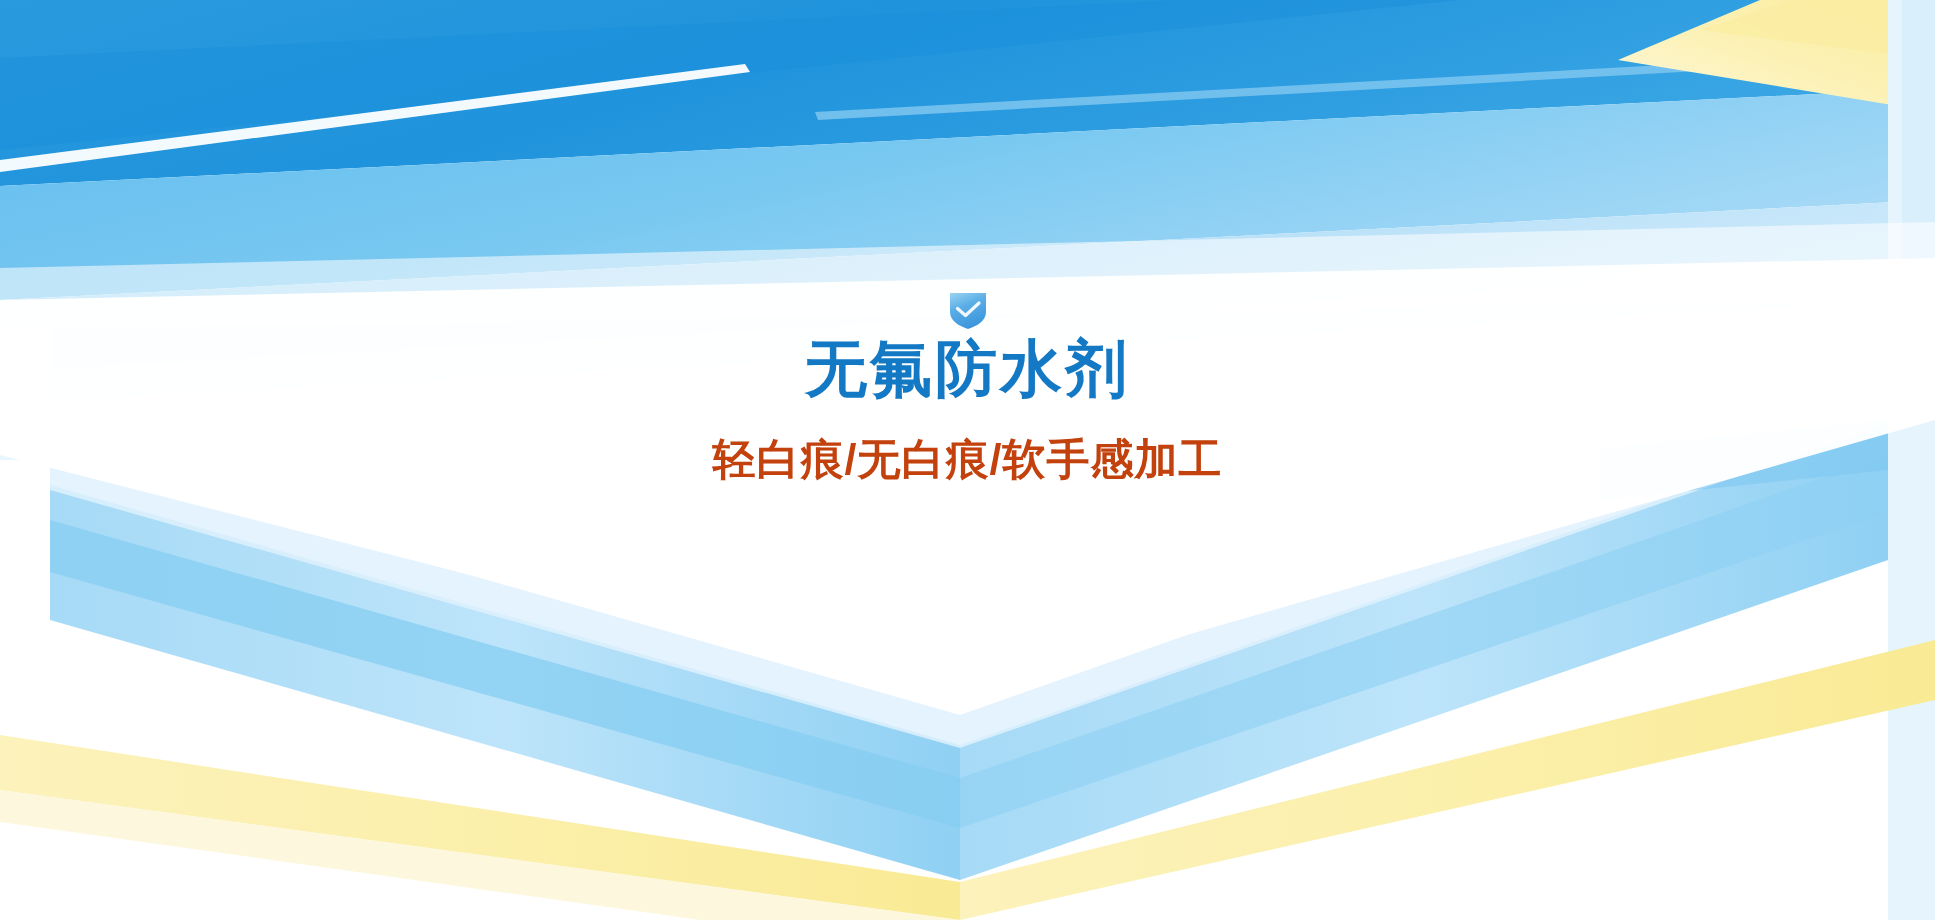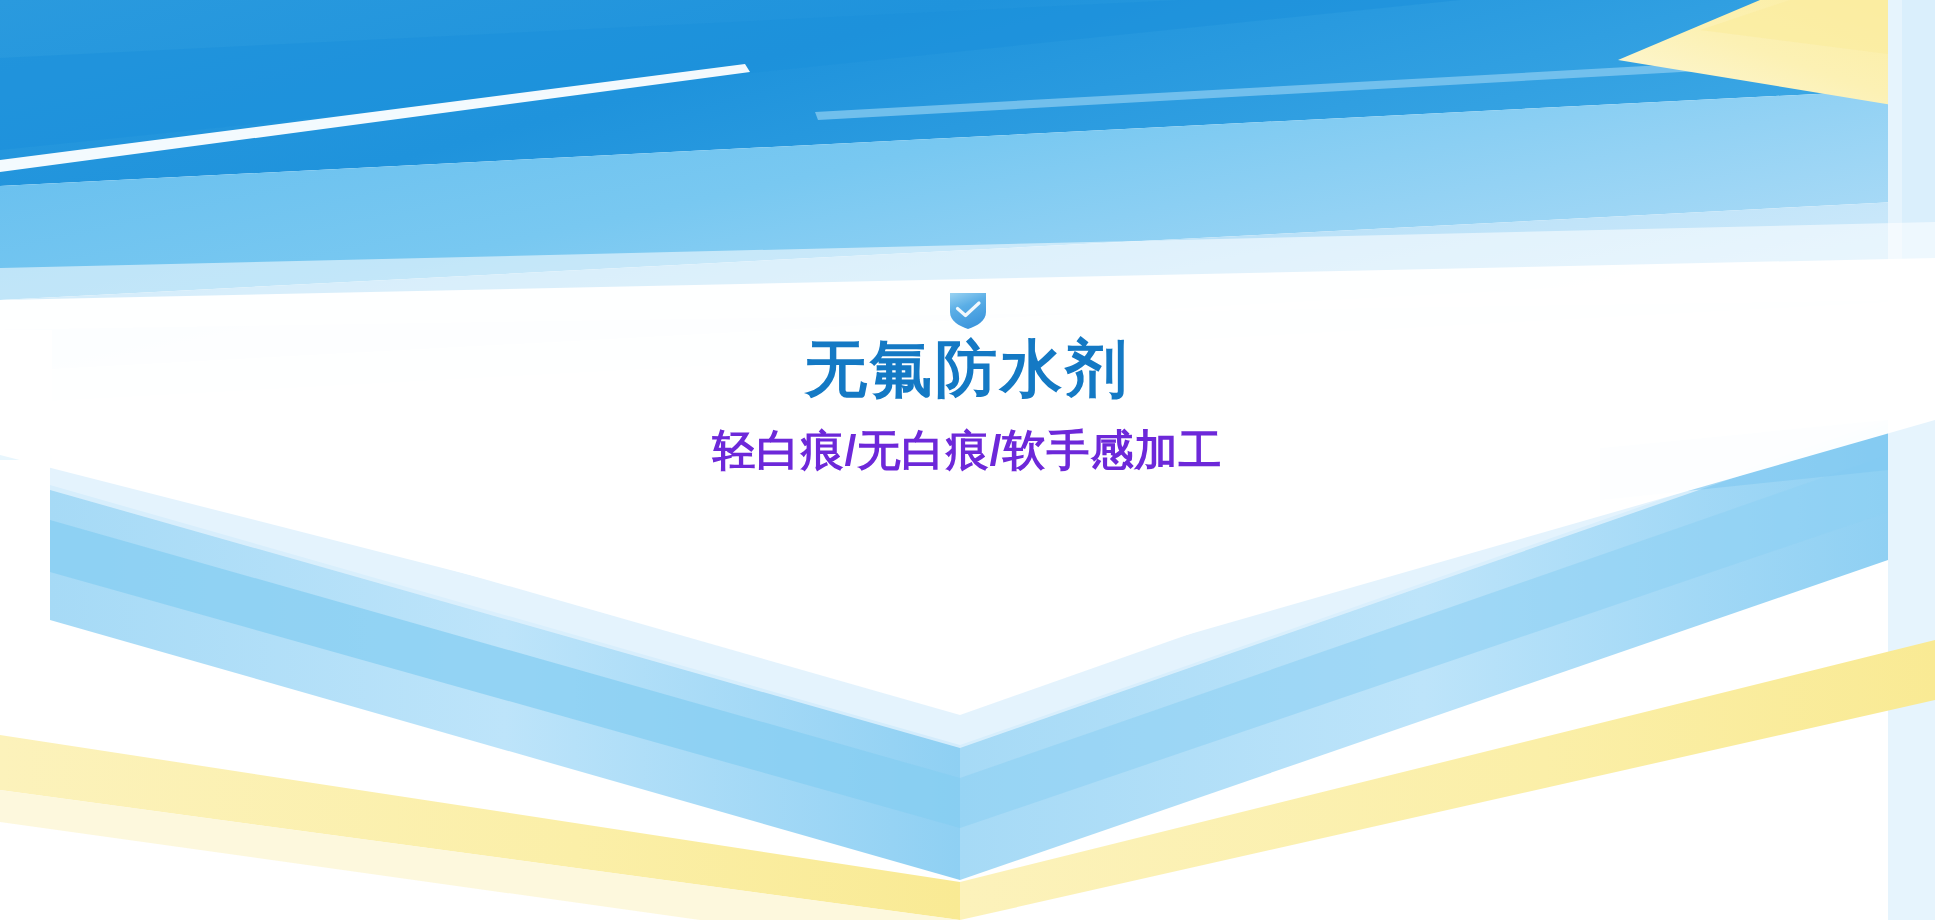--- a/index.html
+++ b/index.html
@@ -53,25 +53,25 @@
     font-size: 62px;
     font-weight: bold;
     letter-spacing: 3px;
     color: #1479c4;
     line-height: 1.08;
     text-align: left;
     white-space: nowrap;
   }
 
   .hero-subtitle {
-    margin: 23px 0 0 0;
+    margin: 32px 0 0 0;
     font-size: 43px;
     font-weight: bold;
     letter-spacing: 1px;
-    color: #6d28d9;
+    color: #c2410c;
     line-height: 1.12;
     text-align: right;
     white-space: nowrap;
   }
 </style>
 </head>
 <body>
 
 <div class="banner">
 

